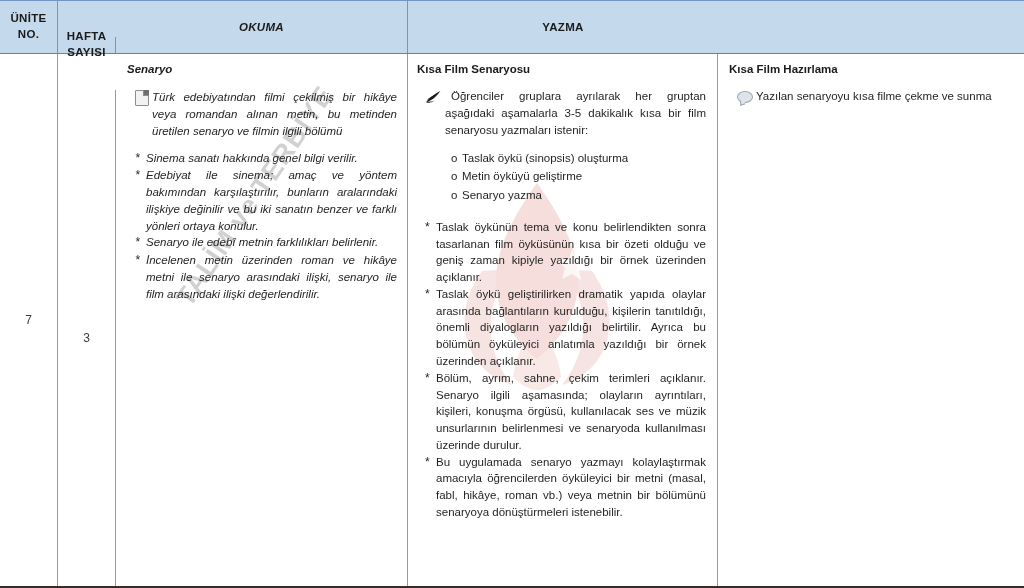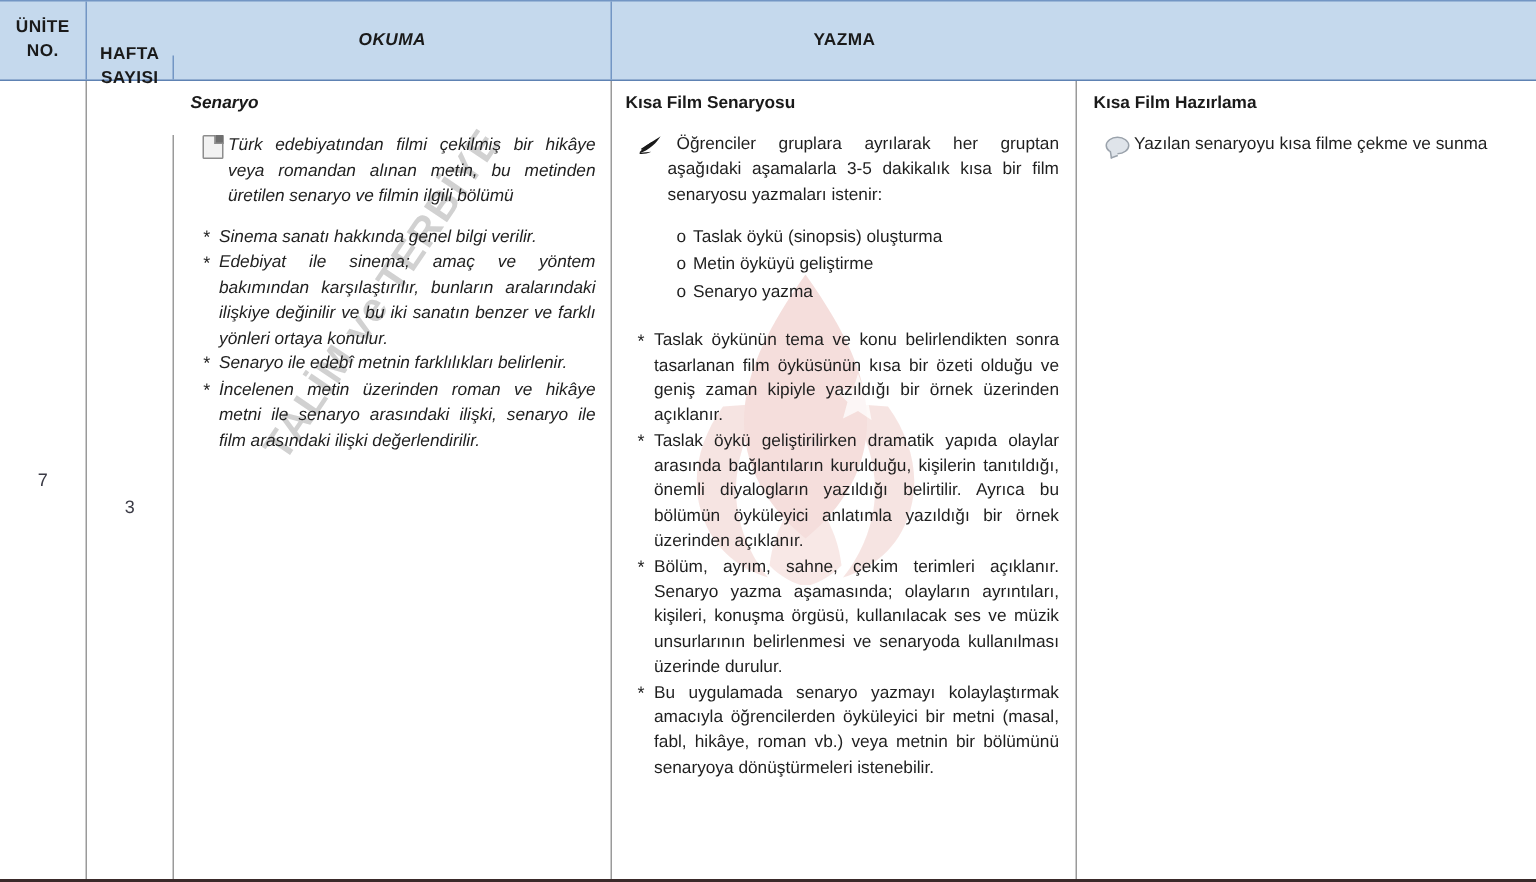--- a/index.html
+++ b/index.html
@@ -369,21 +369,21 @@
             <li>
               <span class="ast">*</span>
               <span class="li-txt">Taslak öykünün tema ve konu belirlendikten sonra tasarlanan film öyküsünün kısa bir özeti olduğu ve geniş zaman kipiyle yazıldığı bir örnek üzerinden açıklanır.</span>
             </li>
             <li>
               <span class="ast">*</span>
               <span class="li-txt">Taslak öykü geliştirilirken dramatik yapıda olaylar arasında bağlantıların kurulduğu, kişilerin tanıtıldığı, önemli diyalogların yazıldığı belirtilir. Ayrıca bu bölümün öyküleyici anlatımla yazıldığı bir örnek üzerinden açıklanır.</span>
             </li>
             <li>
               <span class="ast">*</span>
-              <span class="li-txt">Bölüm, ayrım, sahne, çekim terimleri açıklanır. Senaryo yazma aşamasında; olayların ayrıntıları, kişileri, konuşma örgüsü, kullanılacak ses ve müzik unsurlarının belirlenmesi ve senaryoda kullanılması üzerinde durulur.</span>
+              <span class="li-txt">Bölüm, ayrım, sahne, çekim terimleri açıklanır. Senaryo ilgili aşamasında; olayların ayrıntıları, kişileri, konuşma örgüsü, kullanılacak ses ve müzik unsurlarının belirlenmesi ve senaryoda kullanılması üzerinde durulur.</span>
             </li>
             <li>
               <span class="ast">*</span>
               <span class="li-txt">Bu uygulamada senaryo yazmayı kolaylaştırmak amacıyla öğrencilerden öyküleyici bir metni (masal, fabl, hikâye, roman vb.) veya metnin bir bölümünü senaryoya dönüştürmeleri istenebilir.</span>
             </li>
           </ul>
         </div>
       </div>
 
       <div class="cell c-sozlu">

